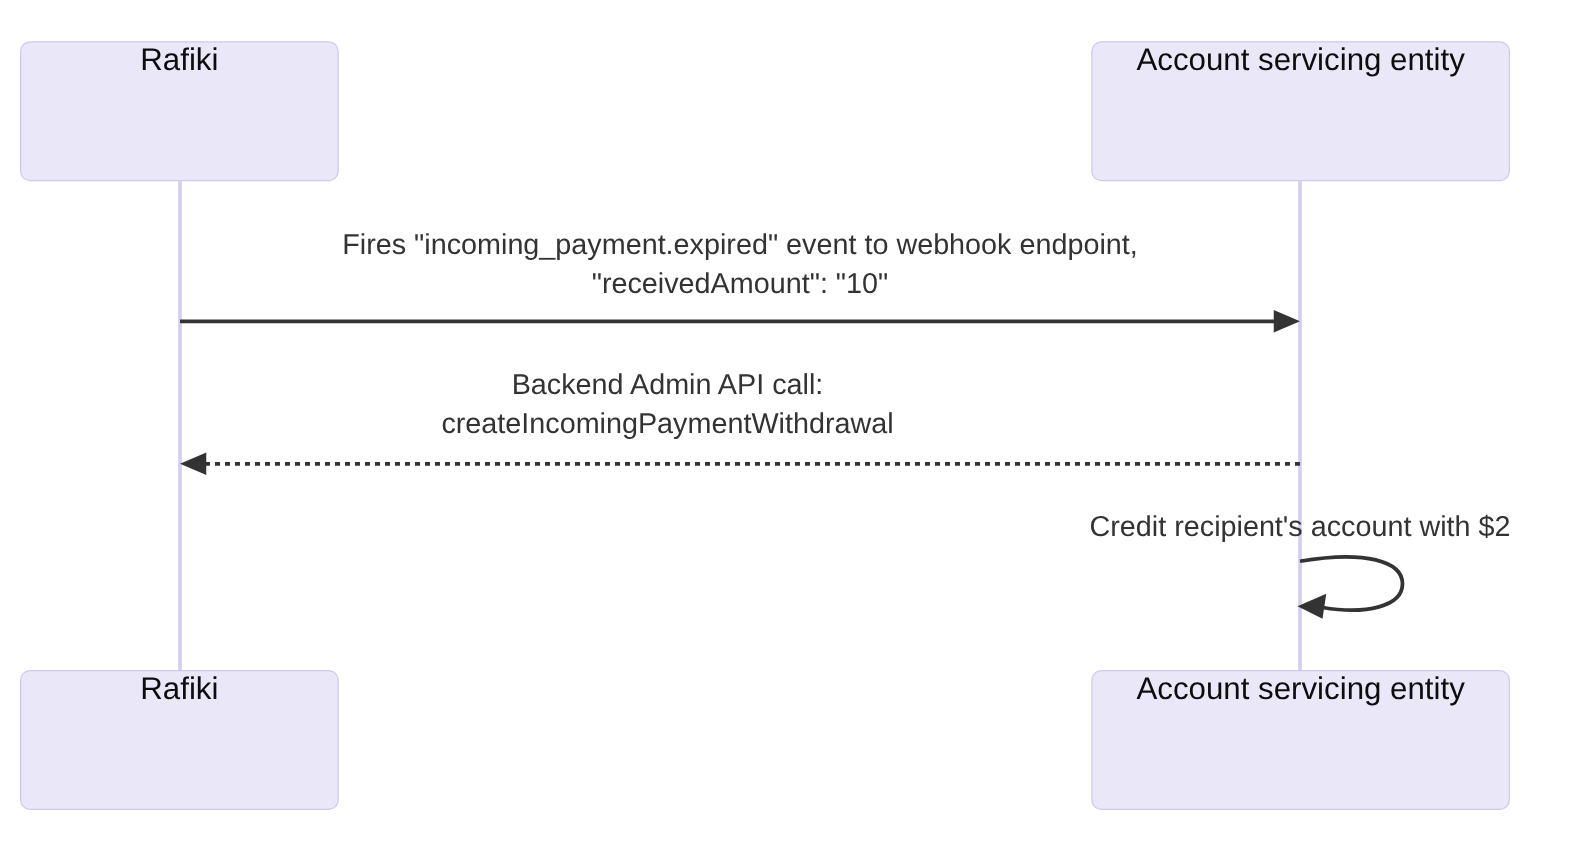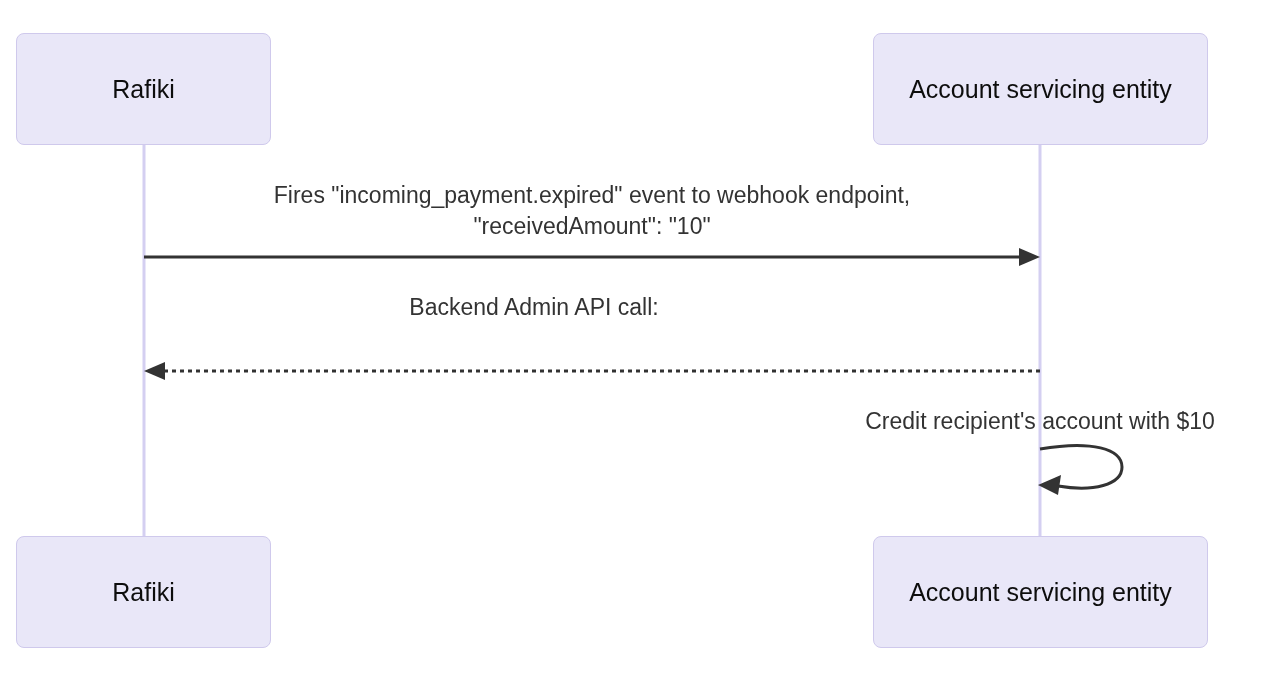--- a/index.html
+++ b/index.html
@@ -22,21 +22,21 @@
     width: 1276px;
     height: 676px;
   }
   .actor-box {
     position: absolute;
     box-sizing: border-box;
     background: var(--actor-fill, #e9e7f8);
     border: 1.5px solid var(--actor-border, #cfc9ec);
     border-radius: 8px;
     display: flex;
-    align-items: center;
+    align-items: flex-start;
     justify-content: center;
     font-size: 25px;
     color: #0d0d0d;
   }
   .actor-top-left    { left: 16px;  top: 33px;  width: 255px; height: 112px; }
   .actor-top-right   { left: 873px; top: 33px;  width: 335px; height: 112px; }
   .actor-bottom-left { left: 16px;  top: 536px; width: 255px; height: 112px; }
   .actor-bottom-right{ left: 873px; top: 536px; width: 335px; height: 112px; }
 
   .msg {
@@ -101,19 +101,20 @@
     <span>Account servicing entity</span>
   </div>
 
   <div class="msg msg-1">
     <div>Fires "incoming_payment.expired" event to webhook endpoint,</div>
     <div>"receivedAmount": "10"</div>
   </div>
 
   <div class="msg msg-2">
     <div>Backend Admin API call:</div>
+    <div>createIncomingPaymentWithdrawal</div>
   </div>
 
   <div class="msg msg-3">
-    <div>Credit recipient's account with $10</div>
+    <div>Credit recipient's account with $2</div>
   </div>
 
 </div>
 
 </body></html>

